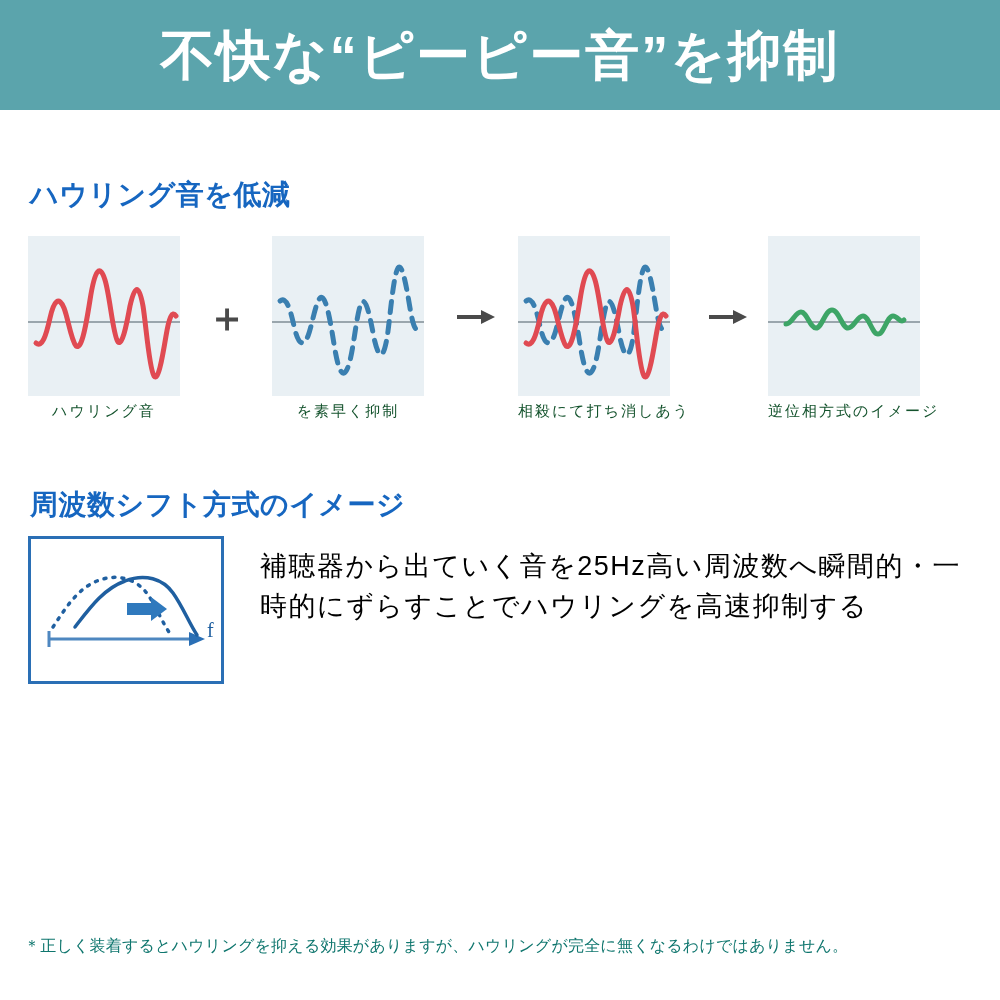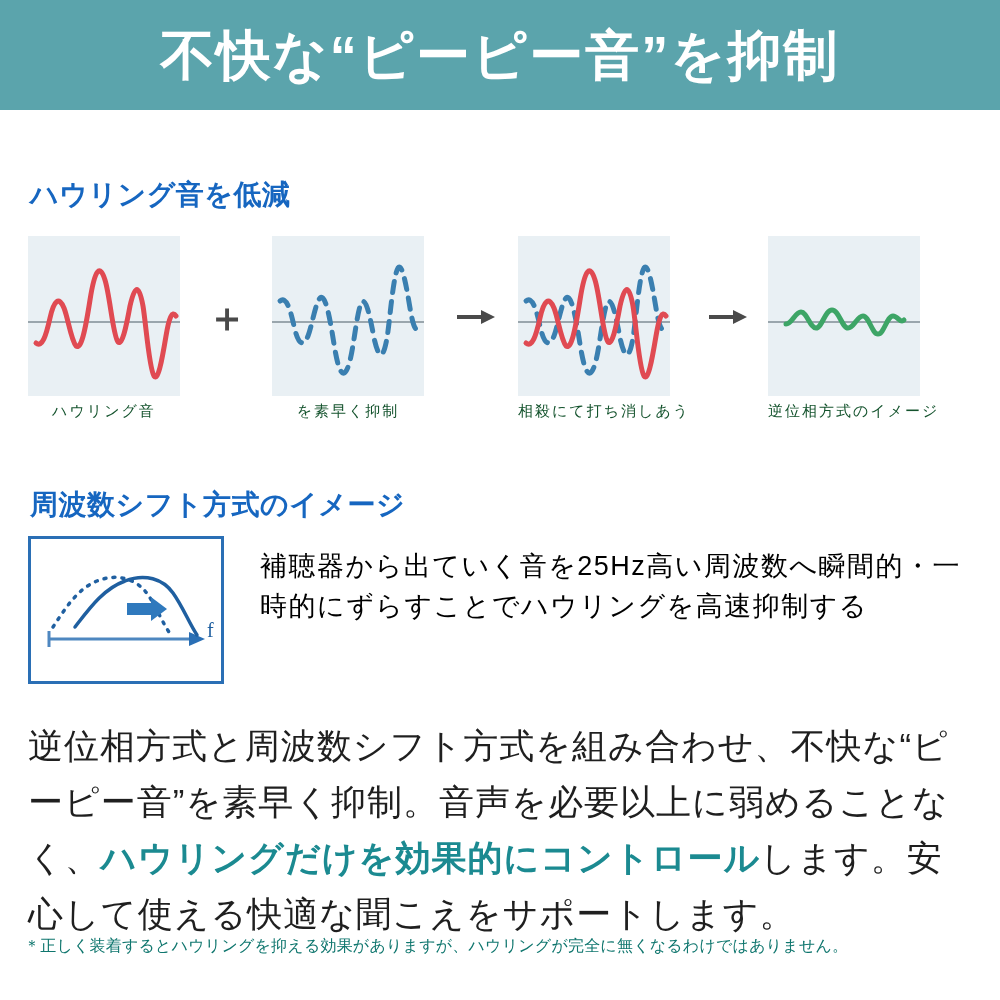--- a/index.html
+++ b/index.html
@@ -204,19 +204,16 @@
         <path d="M44,88 C58,70 72,50 94,42 C114,34 132,40 142,54 C152,68 158,84 166,96" fill="none" stroke="#1f5fa0" stroke-width="3.5" stroke-linecap="round"></path>
 
         <g>
           <polygon points="96,64 120,64 120,58 136,70 120,82 120,76 96,76" fill="#2f79bd"></polygon>
         </g>
       </svg>
     </div>
     <div class="fs-text">補聴器から出ていく音を25Hz高い周波数へ瞬間的・一時的にずらすことでハウリングを高速抑制する</div>
   </div>
 
-  <div class="body-copy">
-    <span>逆位相方式と周波数シフト方式を組み合わせ、不快な“ピーピー音”を素早く抑制。音声を必要以上に弱めることなく、</span><span class="hl">ハウリングだけを効果的にコントロール</span><span>します。安心して使える快適な聞こえをサポートします。</span>
-  </div>
 
   <div class="footnote">＊正しく装着するとハウリングを抑える効果がありますが、ハウリングが完全に無くなるわけではありません。</div>
 
 </div>
 
 </body></html>

